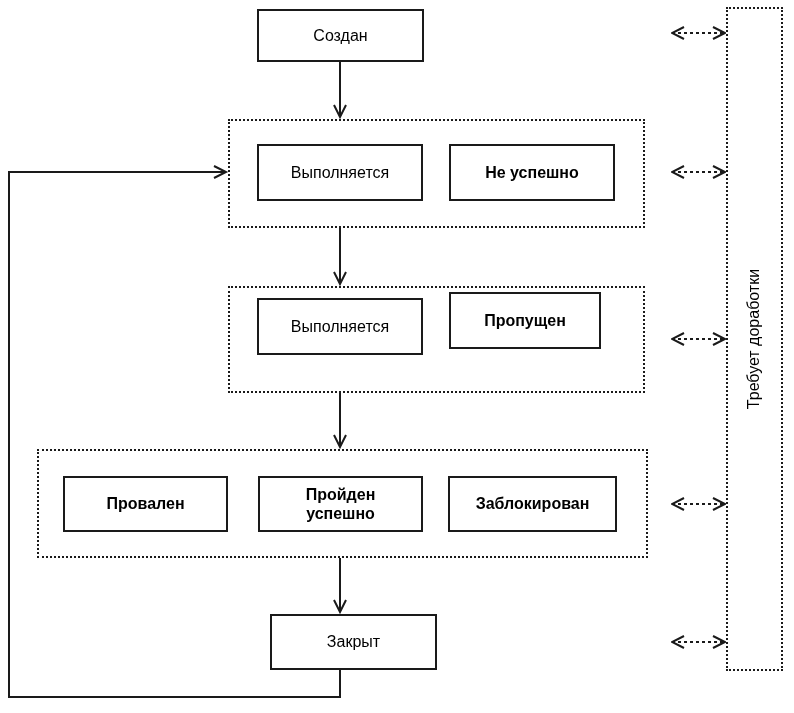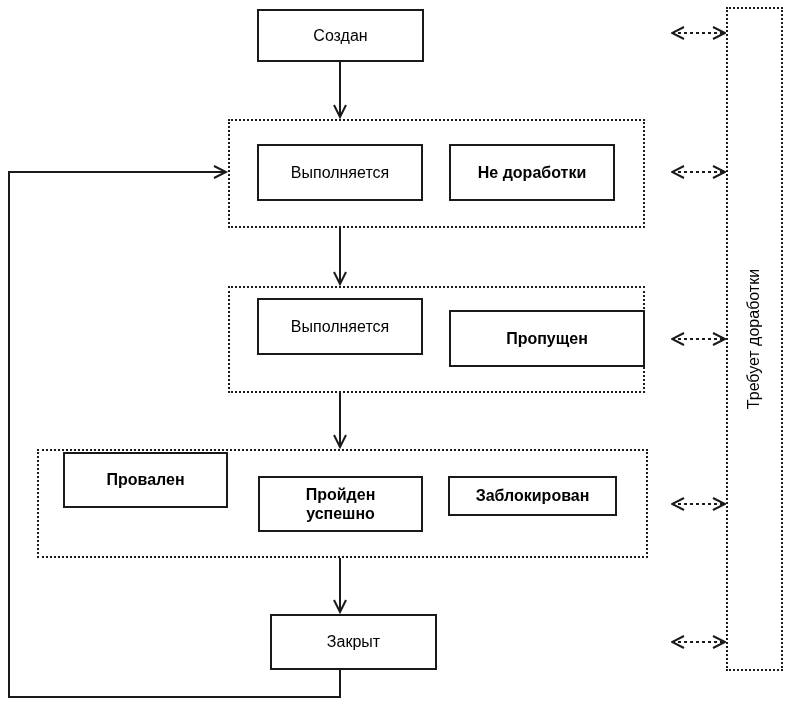--- a/index.html
+++ b/index.html
@@ -87,28 +87,28 @@
     <line x1="672" y1="642" x2="725" y2="642" stroke="#1a1a1a" stroke-width="2" stroke-dasharray="3,3" marker-start="url(#headL)" marker-end="url(#headR)"></line>
   </svg>
 
   <div class="group" style="left:228px; top:119px; width:417px; height:109px;"></div>
   <div class="group" style="left:228px; top:286px; width:417px; height:107px;"></div>
   <div class="group" style="left:37px; top:449px; width:611px; height:109px;"></div>
 
   <div class="node" style="left:257px; top:9px; width:167px; height:53px;">Создан</div>
 
   <div class="node" style="left:257px; top:144px; width:166px; height:57px;">Выполняется</div>
-  <div class="node bold" style="left:449px; top:144px; width:166px; height:57px;">Не доработки</div>
+  <div class="node bold" style="left:449px; top:144px; width:166px; height:57px;">Не успешно</div>
 
   <div class="node" style="left:257px; top:298px; width:166px; height:57px;">Выполняется</div>
-  <div class="node bold" style="left:449px; top:310px; width:196px; height:57px;">Пропущен</div>
+  <div class="node bold" style="left:449px; top:292px; width:152px; height:57px;">Пропущен</div>
 
-  <div class="node bold" style="left:63px; top:452px; width:165px; height:56px;">Провален</div>
+  <div class="node bold" style="left:63px; top:476px; width:165px; height:56px;">Провален</div>
   <div class="node bold" style="left:258px; top:476px; width:165px; height:56px;">Пройден успешно</div>
-  <div class="node bold" style="left:448px; top:476px; width:169px; height:40px;">Заблокирован</div>
+  <div class="node bold" style="left:448px; top:476px; width:169px; height:56px;">Заблокирован</div>
 
   <div class="node" style="left:257px; top:614px; width:167px; height:56px;margin-left:13px;">Закрыт</div>
 
   <div class="rework-panel" style="left:726px; top:7px; width:57px; height:664px;">
     <span class="vtext">Требует доработки</span>
   </div>
 
 </div>
 
 </body></html>

